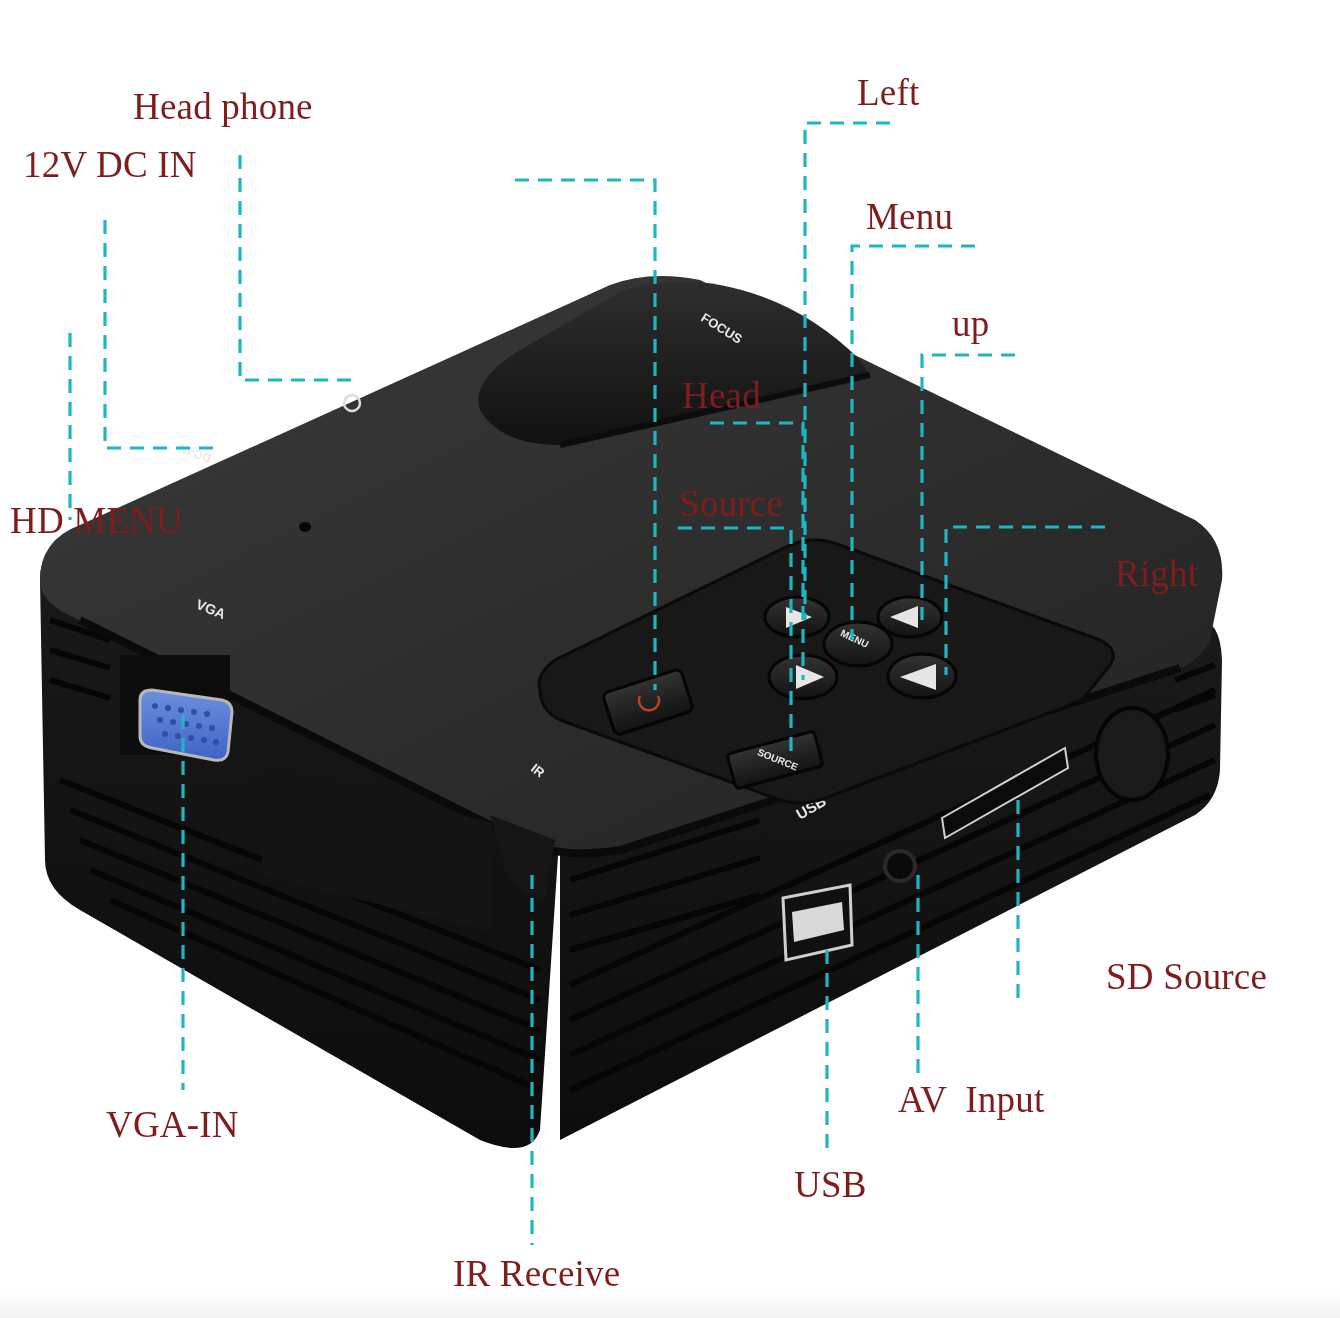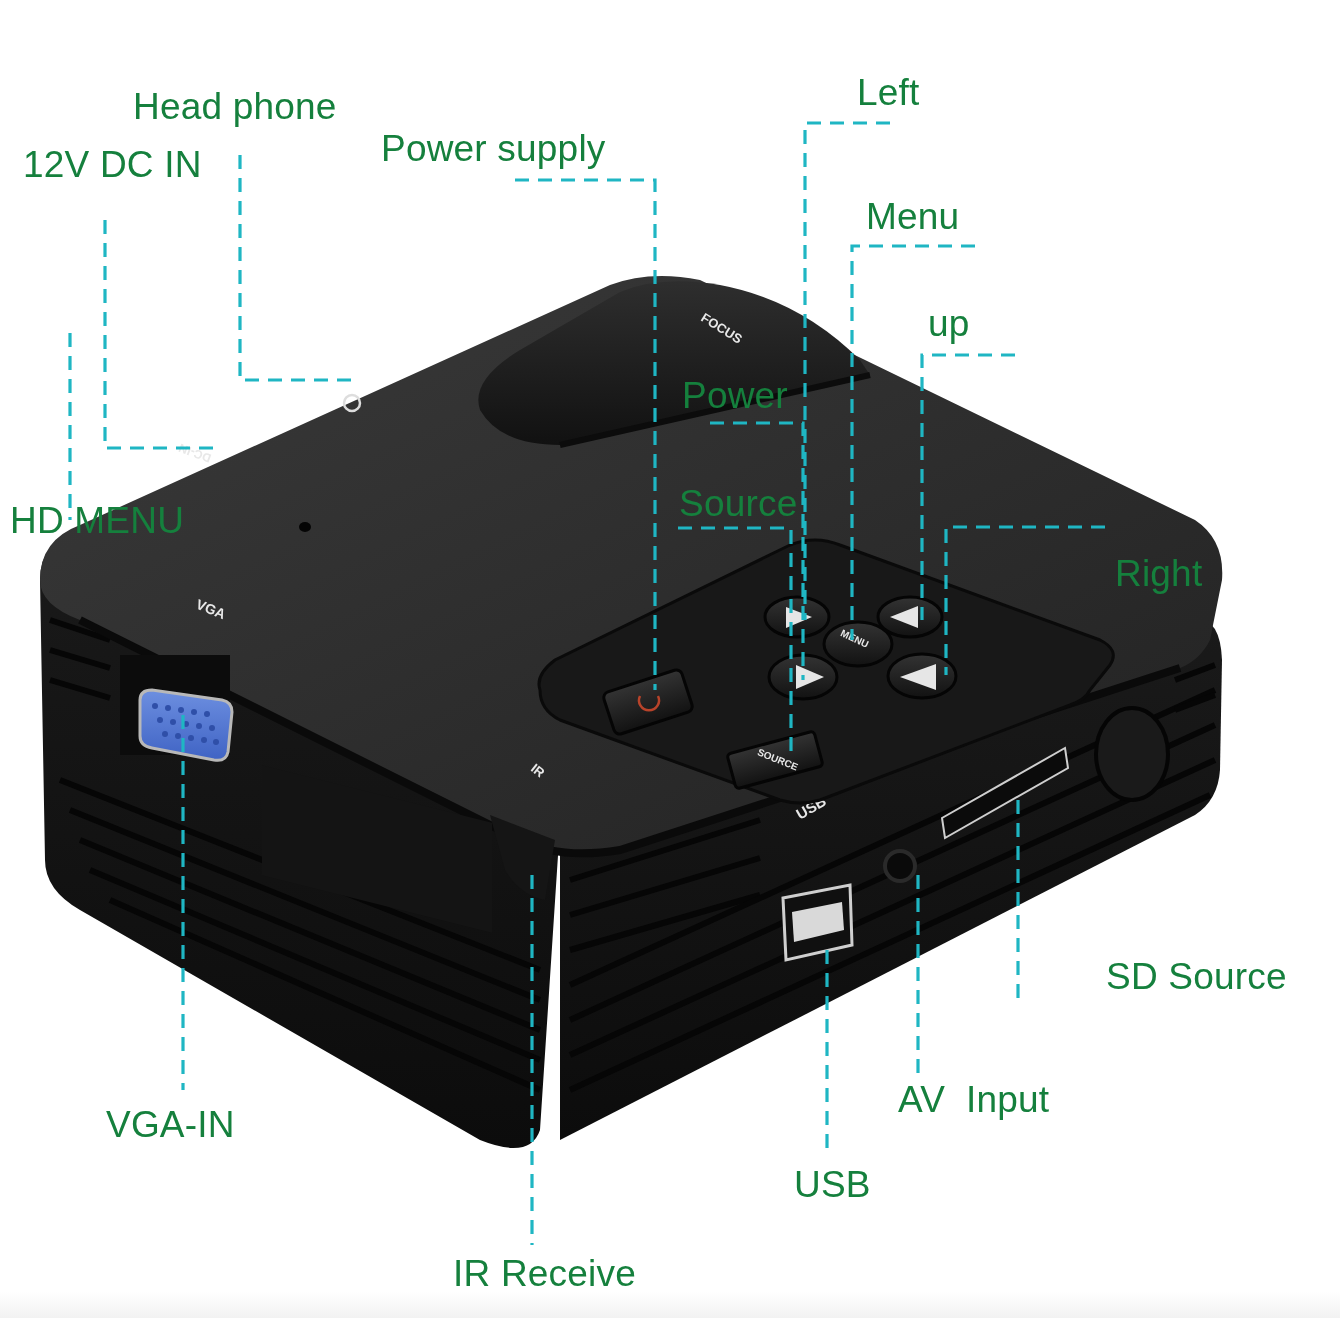--- a/index.html
+++ b/index.html
@@ -2,22 +2,22 @@
 <html><head>
   <meta charset="utf-8">
   <style>
     html, body { margin: 0; padding: 0; background: #ffffff; }
     body { width: 1340px; height: 1318px; position: relative; overflow: hidden;
            font-family: "Liberation Sans", "DejaVu Sans", sans-serif; }
     .stage { position: absolute; left: 0; top: 0; width: 1340px; height: 1318px; }
     .bottom-fade { position: absolute; left: 0; top: 1292px; width: 1340px; height: 26px;
                    background: linear-gradient(#ffffff, #f2f2f2); }
     svg.device { position: absolute; left: 0; top: 0; }
-    .callout { position: absolute; color: #15803d; font-size: 37px; line-height: 1;
-               white-space: nowrap; letter-spacing: 0.2px; }
+    .callout { position: absolute; color: #7f1d1d; font-size: 37px; line-height: 1;
+               white-space: nowrap; letter-spacing: 0.2px; font-family: Liberation Serif, serif; }
     .lead { stroke: #1fb6c3; stroke-width: 3.2; stroke-dasharray: 14 9; fill: none; }
     .silk { fill: #e8e8e8; font-family: "Liberation Sans", sans-serif; font-weight: bold; }
   </style>
 </head>
 <body>
 
 <div class="stage">
 
   <div class="bottom-fade"></div>
 
@@ -210,25 +210,24 @@
       <polyline class="lead" points="827,950 827,1150"></polyline>
 
       <polyline class="lead" points="918,875 918,1075"></polyline>
 
       <polyline class="lead" points="1018,800 1018,1000"></polyline>
     </g>
   </svg>
 
   <div class="callout" style="left:133px; top:88px;">Head phone</div>
   <div class="callout" style="left:23px; top:146px;">12V DC IN</div>
-  <div class="callout" style="left:381px; top:130px;">Power supply</div>
   <div class="callout" style="left:813px; top:74px;margin-left:44px;">Left</div>
   <div class="callout" style="left:866px; top:198px;">Menu</div>
-  <div class="callout" style="left:928px; top:305px;">up</div>
-  <div class="callout" style="left:682px; top:377px;">Power</div>
+  <div class="callout" style="left:952px; top:305px;">up</div>
+  <div class="callout" style="left:682px; top:377px;">Head</div>
   <div class="callout" style="left:10px; top:502px;">HD MENU</div>
   <div class="callout" style="left:679px; top:485px;">Source</div>
   <div class="callout" style="left:1115px; top:555px;">Right</div>
   <div class="callout" style="left:1106px; top:958px;">SD Source</div>
   <div class="callout" style="left:898px; top:1081px; white-space:pre;">AV  Input</div>
   <div class="callout" style="left:106px; top:1106px;">VGA-IN</div>
   <div class="callout" style="left:794px; top:1166px;">USB</div>
   <div class="callout" style="left:453px; top:1255px;">IR Receive</div>
 </div>
 

